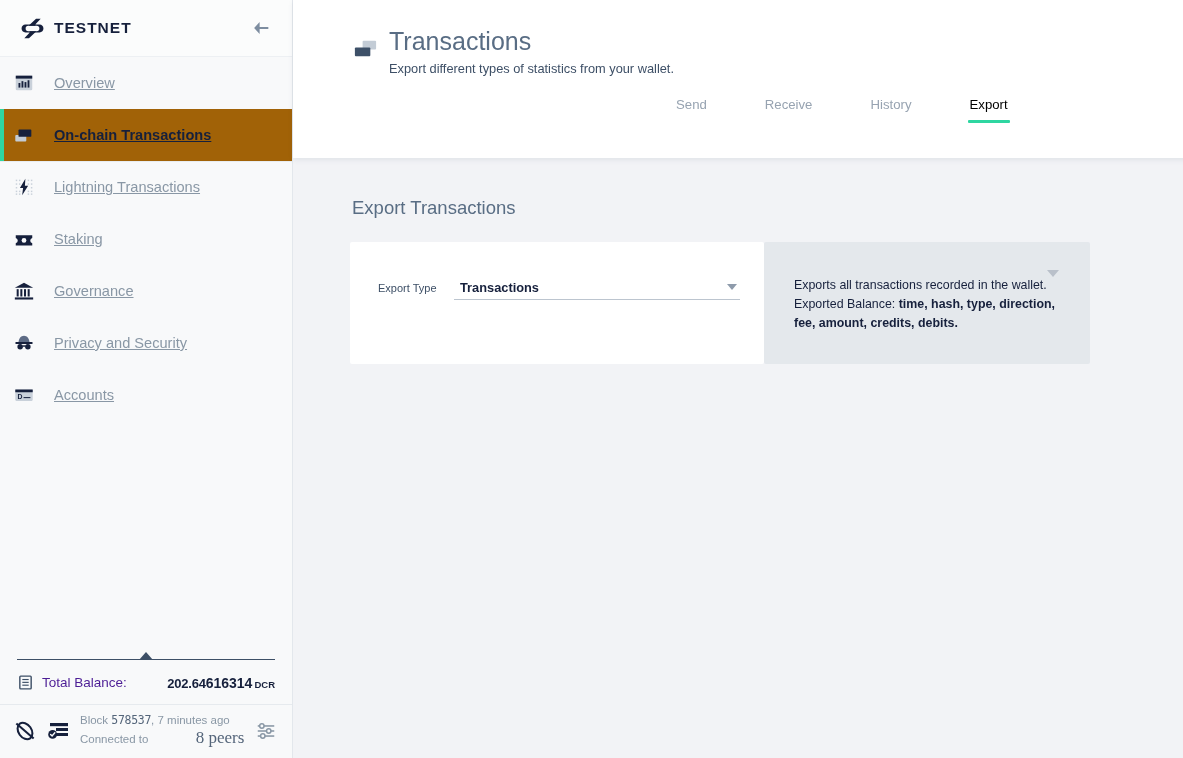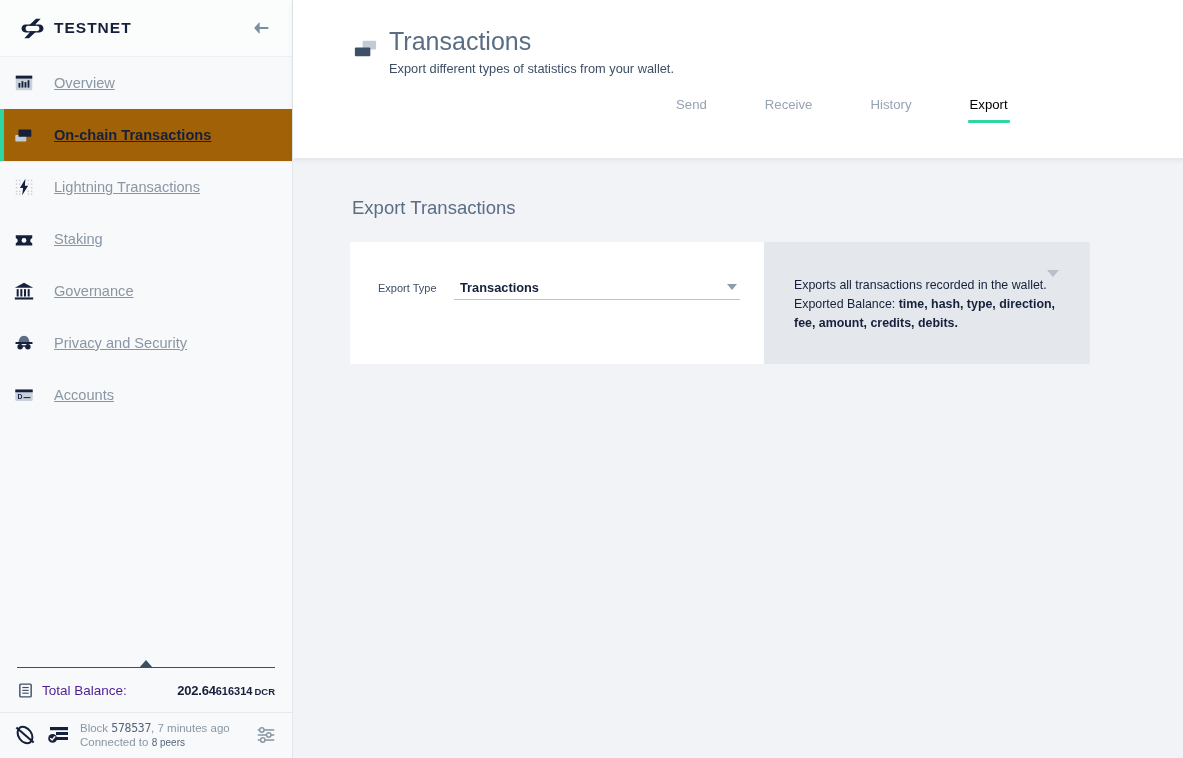--- a/index.html
+++ b/index.html
@@ -87,41 +87,41 @@
   }
   .balance-row {
     display: flex; align-items: center;
     padding: 10px 17px 13px 17px;
     border-bottom: 1px solid #e6eaee;
   }
   .balance-icon { width: 17px; height: 17px; margin-right: 8px; flex: 0 0 17px; }
   .balance-label { font-size: 13.5px; color: #4c1d95; }
   .balance-value { margin-left: auto; display: flex; align-items: baseline; color: #16203c; }
   .bal-main { font-size: 13px; font-weight: bold; letter-spacing: -0.2px; }
-  .bal-frac { font-size: 11px; font-weight: bold; }
+  .bal-frac { font-size: 14px; font-weight: bold; }
   .bal-unit { font-size: 9.5px; font-weight: bold; margin-left: 2px; }
 
   
   .statusbar {
     flex: 0 0 auto;
     display: flex; align-items: center;
     padding: 8px 14px 10px 12px;
     gap: 9px;
   }
   .status-icon-sync { width: 26px; height: 26px; flex: 0 0 26px; }
   .status-icon-block { width: 24px; height: 24px; flex: 0 0 24px; }
   .status-lines { display: flex; flex-direction: column; gap: 1px; }
   .status-line { font-size: 11.5px; color: #8997a5; white-space: nowrap; }
   .status-line .num {
     font-family: "DejaVu Sans Mono", monospace;
     font-size: 11.5px; color: #54657a; letter-spacing: -0.3px;
   }
   .status-line .mono {
-    font-family: Liberation Sans, sans-serif;
-    font-size: 10px; color: #54657a;
+    font-family: Liberation Serif, serif;
+    font-size: 17px; color: #54657a; margin-left: 44px;
   }
   .settings-btn {
     margin-left: auto; width: 24px; height: 24px; cursor: pointer;
     display: flex; align-items: center; justify-content: center;
   }
 
   
   .main {
     flex: 1 1 auto; height: 758px;
     background: #f2f3f6;

